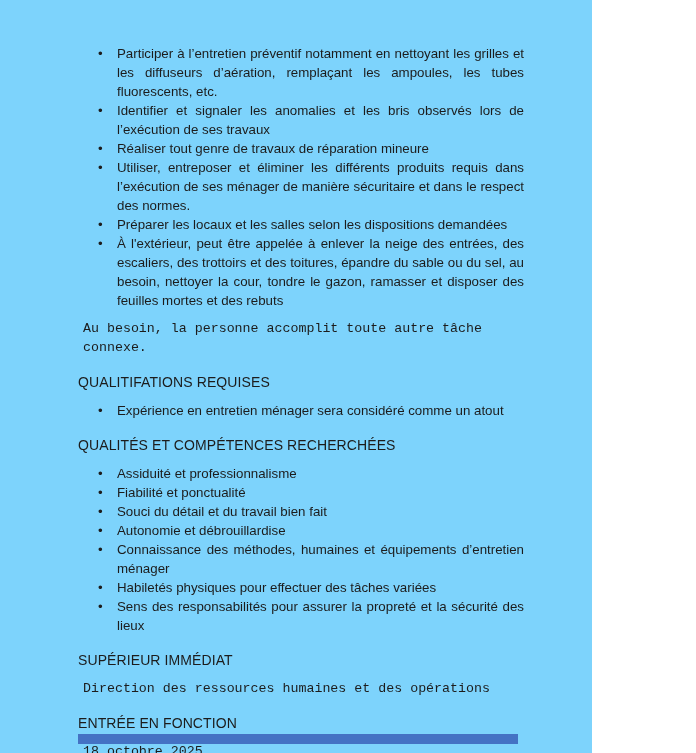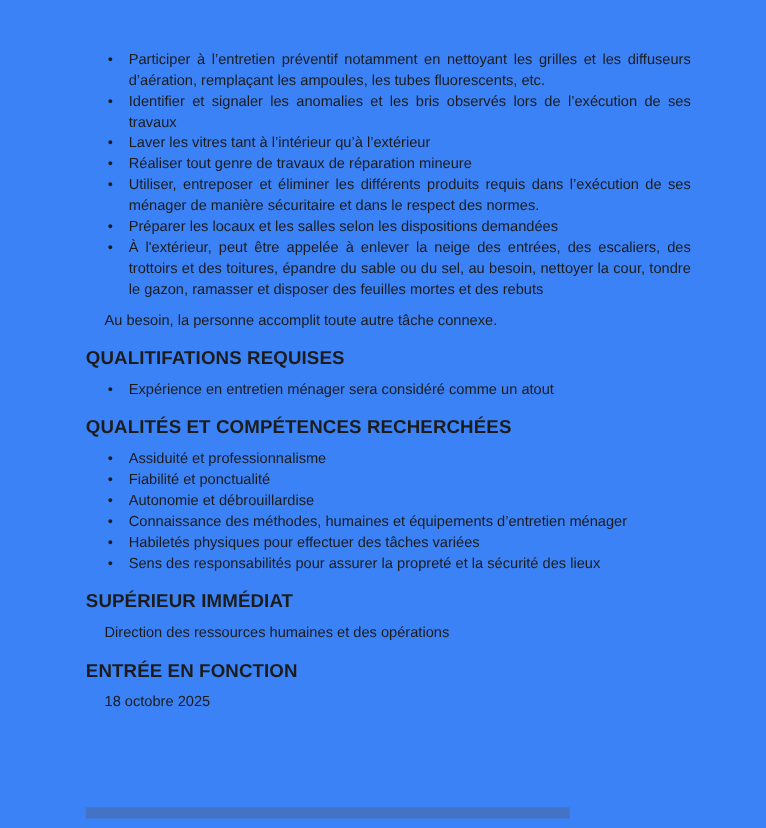--- a/index.html
+++ b/index.html
@@ -11,34 +11,35 @@
     width: 696px;
     height: 753px;
     font-family: "Liberation Sans", sans-serif;
     font-size: 13.3px;
     line-height: 19px;
     color: #1c1c1c;
   }
   .page {
     position: relative;
     box-sizing: border-box;
-    width: 696px;
+    width: 592px;
     height: 753px;
     padding: 44px 68px 0 78px;
-    background: #3b82f6;
+    background: #7dd3fc;
     overflow: hidden;
   }
   h2 {
-    font-size: 17px;
-    font-weight: bold;
+    font-size: 14px;
+    font-weight: normal;
     margin: 16px 0 9px 0;
     letter-spacing: 0.1px;
   }
   p {
-    margin: 0 0 9px 17px;
+    margin: 0 0 9px 5px;
+    font-family: Liberation Mono, monospace;
   }
   ul {
     list-style: none;
     margin: 0 0 9px 0;
     padding: 0;
   }
   li {
     position: relative;
     padding-left: 39px;
     text-align: justify;
@@ -58,38 +59,38 @@
   }
 </style>
 </head>
 <body>
 
 <div class="page">
 
   <ul>
     <li>Participer à l’entretien préventif notamment en nettoyant les grilles et les diffuseurs d’aération, remplaçant les ampoules, les tubes fluorescents, etc.</li>
     <li>Identifier et signaler les anomalies et les bris observés lors de l’exécution de ses travaux</li>
-    <li>Laver les vitres tant à l’intérieur qu’à l’extérieur</li>
     <li>Réaliser tout genre de travaux de réparation mineure</li>
     <li>Utiliser, entreposer et éliminer les différents produits requis dans l’exécution de ses ménager de manière sécuritaire et dans le respect des normes.</li>
     <li>Préparer les locaux et les salles selon les dispositions demandées</li>
     <li>À l'extérieur, peut être appelée à enlever la neige des entrées, des escaliers, des trottoirs et des toitures, épandre du sable ou du sel, au besoin, nettoyer la cour, tondre le gazon, ramasser et disposer des feuilles mortes et des rebuts</li>
   </ul>
 
   <p>Au besoin, la personne accomplit toute autre tâche connexe.</p>
 
   <h2>QUALITIFATIONS REQUISES</h2>
   <ul>
     <li>Expérience en entretien ménager sera considéré comme un atout</li>
   </ul>
 
   <h2>QUALITÉS ET COMPÉTENCES RECHERCHÉES</h2>
   <ul>
     <li>Assiduité et professionnalisme</li>
     <li>Fiabilité et ponctualité</li>
+    <li>Souci du détail et du travail bien fait</li>
     <li>Autonomie et débrouillardise</li>
     <li>Connaissance des méthodes, humaines et équipements d’entretien ménager</li>
     <li>Habiletés physiques pour effectuer des tâches variées</li>
     <li>Sens des responsabilités pour assurer la propreté et la sécurité des lieux</li>
   </ul>
 
   <h2>SUPÉRIEUR IMMÉDIAT</h2>
   <p>Direction des ressources humaines et des opérations</p>
 
   <h2>ENTRÉE EN FONCTION</h2>

